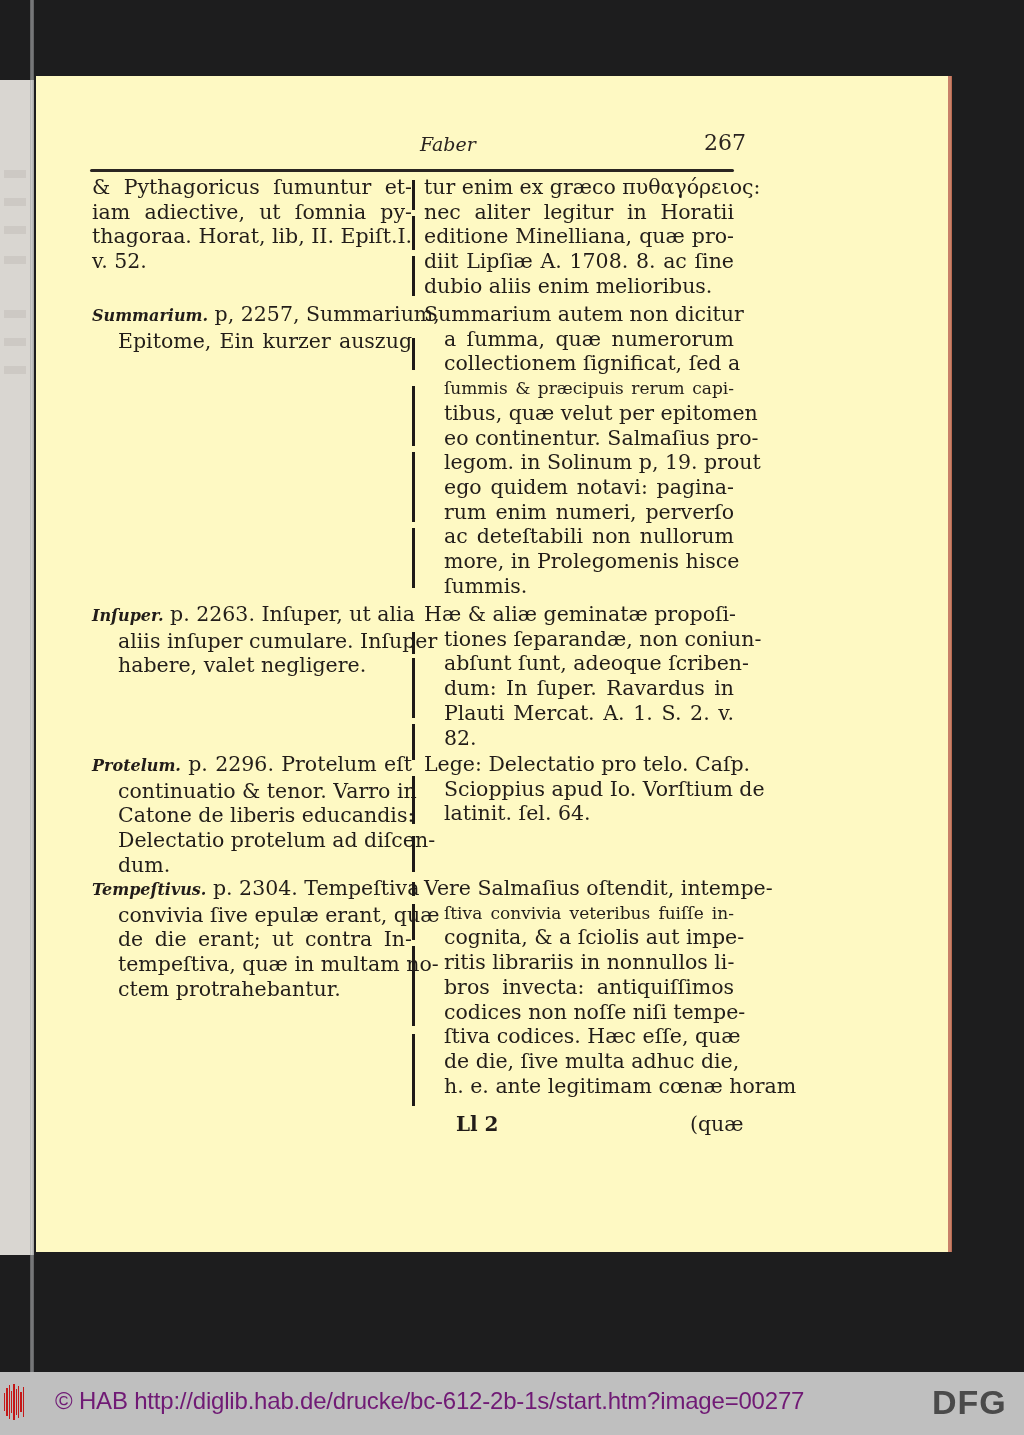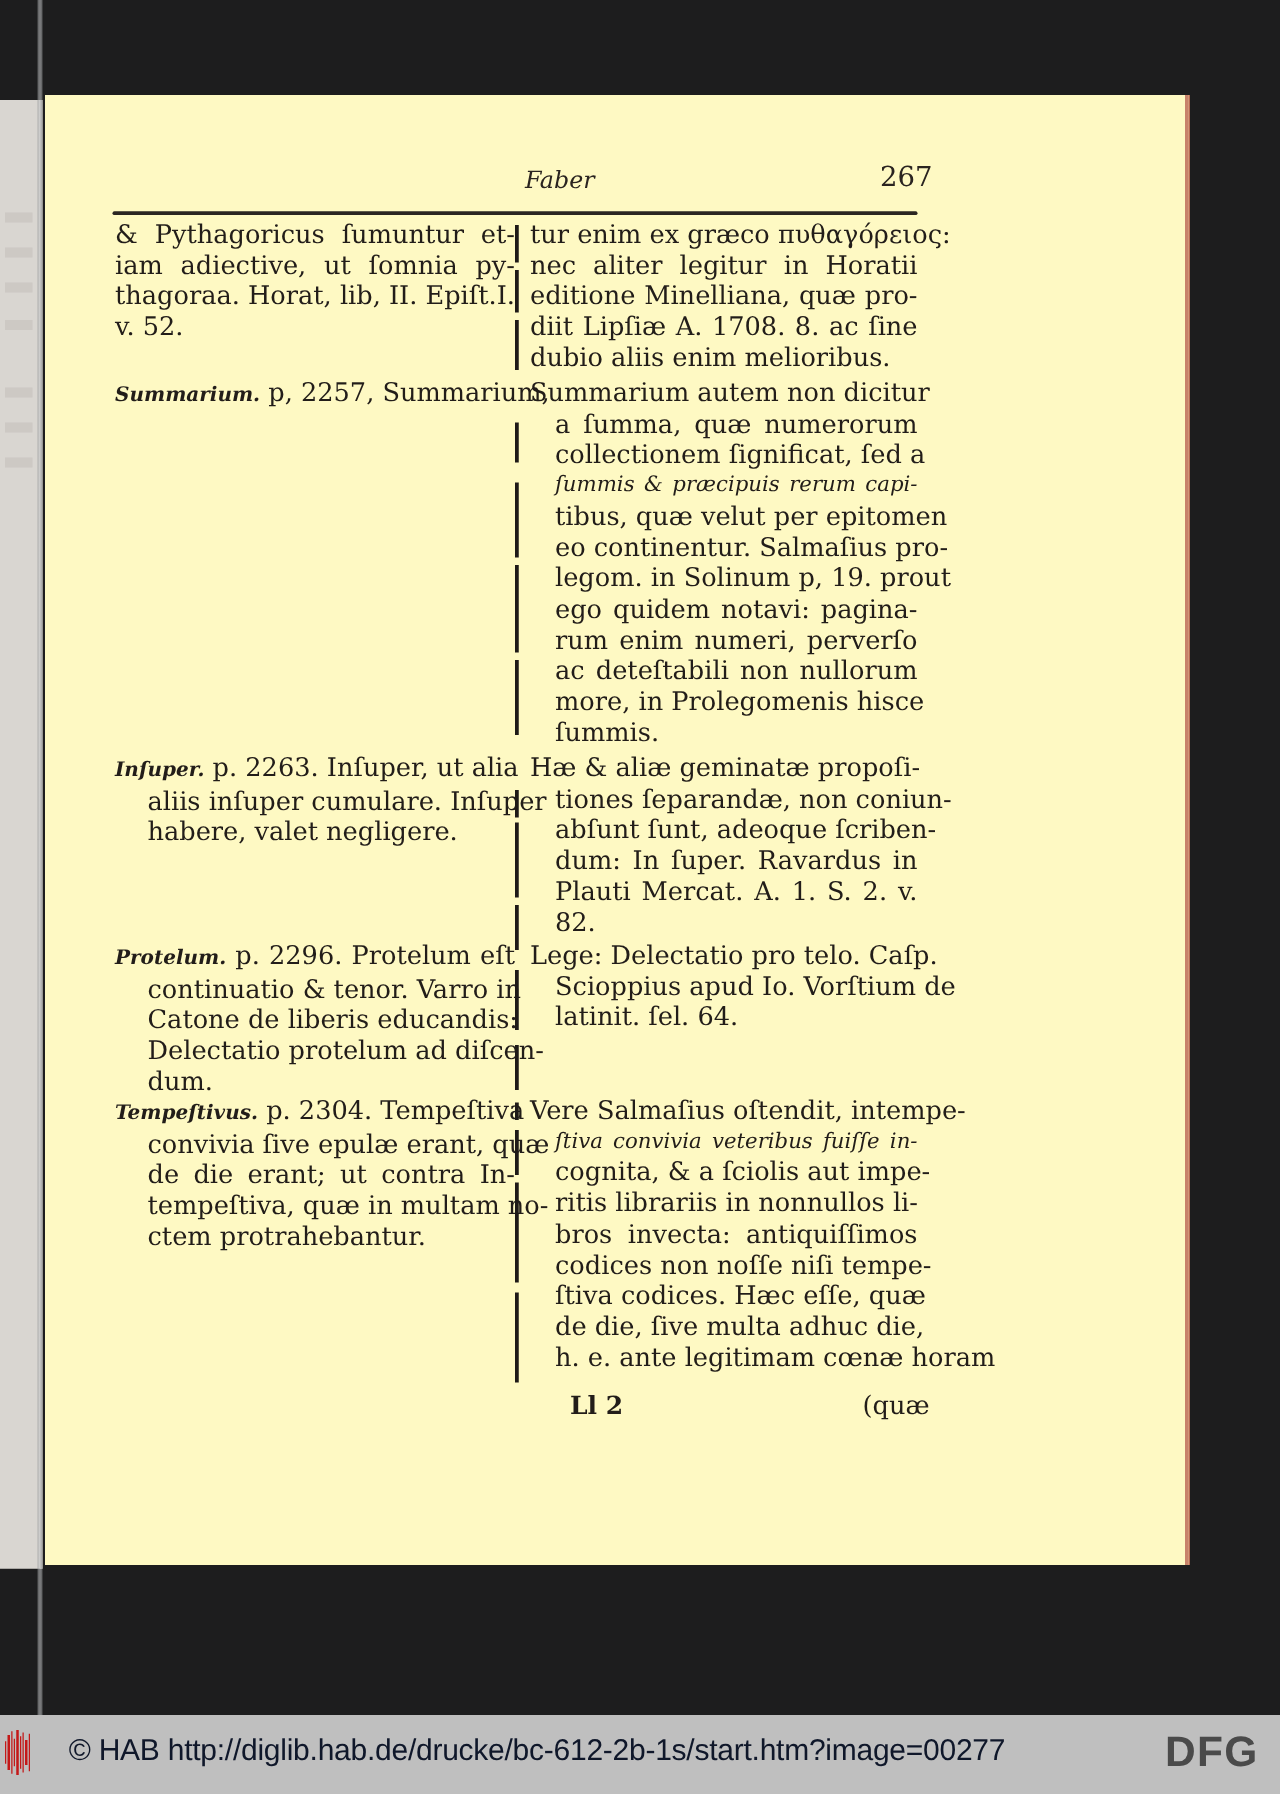--- a/index.html
+++ b/index.html
@@ -47,21 +47,21 @@
   .col {
     position:absolute; font-size:20.5px; line-height:24.7px; color:#221d19;
   }
   .col-left { left:56px; width:320px; }
   .col-right { left:388px; width:310px; }
   .entry { position:absolute; left:0; width:100%; }
   .ln { display:block; white-space:nowrap; text-align:justify; text-align-last:justify; }
   .ln.last { text-align-last:left; }
   .ln.ind { padding-left:26px; }
   .ln.ind2 { padding-left:20px; }
-  .it { font-style:italic; font-size:16px; }
+  .it { font-size:16px; }
   .it-b { font-style:italic; font-weight:bold; font-size:16px; }
   .divider {
     position:absolute; left:376px; width:3px; background:#1e1a17;
   }
   .sig {
     position:absolute; left:420px; top:1036px; font-size:20px; font-weight:bold; color:#221d19;
   }
   .catch {
     position:absolute; left:654px; top:1036px; font-size:20.5px; color:#221d19;
   }
@@ -69,21 +69,21 @@
     position:absolute; left:0; top:1372px; width:1024px; height:63px;
     background:#bfbfbf;
   }
   .footer-logo {
     position:absolute; left:4px; top:12px; width:20px; height:36px;
     display:flex; gap:1px; align-items:center;
   }
   .footer-logo span { display:block; width:1.5px; background:#c41818; }
   .footer-text {
     position:absolute; left:55px; top:15px;
-    font-family:"Liberation Sans", sans-serif; font-size:24px; color:#0f172a;
+    font-family:"Liberation Sans", sans-serif; font-size:24px; color:#701a75;
     letter-spacing:-0.2px;
   }
   .footer-dfg {
     position:absolute; left:932px; top:11px;
     font-family:"Liberation Sans", sans-serif; font-weight:bold; font-size:34px; color:#4a4a4a;
     letter-spacing:1px;
   }
 </style>
 </head>
 <body>
@@ -110,20 +110,21 @@
   <div class="col col-left">
     <div class="entry" style="top:99px">
       <span class="ln">&amp; Pythagoricus ſumuntur et-</span>
       <span class="ln">iam adiective, ut ſomnia py-</span>
       <span class="ln">thagoraa. Horat, lib, II. Epiſt.I.</span>
       <span class="ln last">v. 52.</span>
     </div>
 
     <div class="entry" style="top:226px">
       <span class="ln"><span class="it-b">Summarium.</span> <span>p, 2257, Summarium,</span></span>
+      <span class="ln ind">Epitome, Ein kurzer auszug</span>
     </div>
 
     <div class="entry" style="top:526px">
       <span class="ln"><span class="it-b">Inſuper.</span> <span>p. 2263.  Inſuper, ut alia</span></span>
       <span class="ln ind">aliis inſuper cumulare. Inſuper</span>
       <span class="ln ind last">habere, valet negligere.</span>
     </div>
 
     <div class="entry" style="top:676px">
       <span class="ln"><span class="it-b">Protelum.</span> <span>p. 2296. Protelum eſt</span></span>

